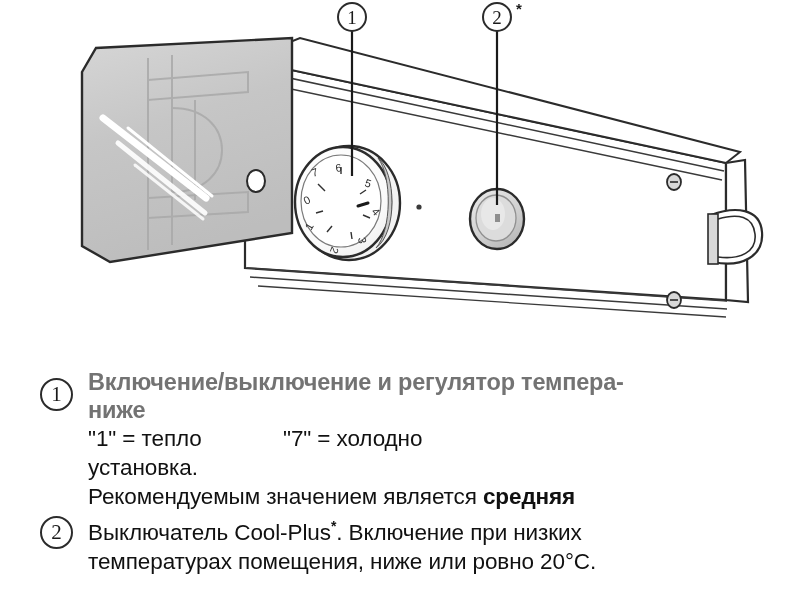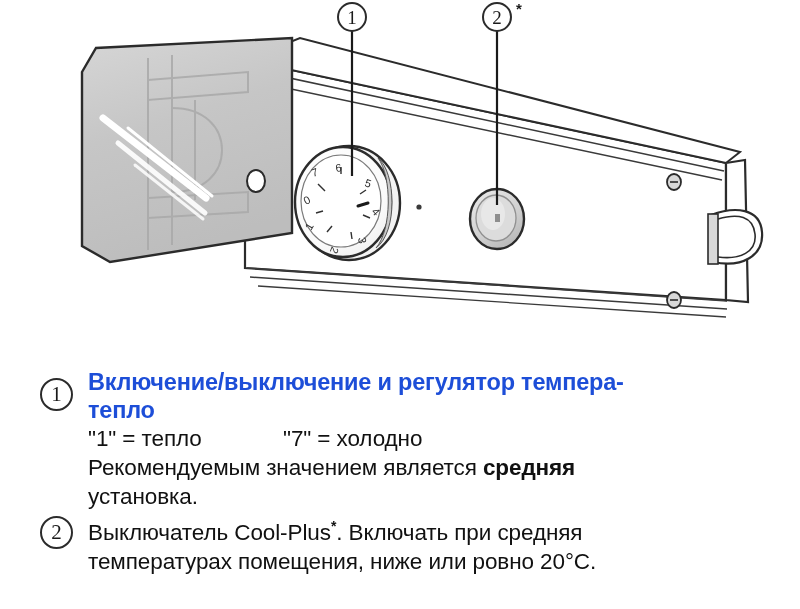--- a/index.html
+++ b/index.html
@@ -35,21 +35,21 @@
   .legend-num{
     position:absolute;left:40px;width:33px;height:33px;border-radius:50%;
     border:2px solid #2b2b2b;background:#fff;
     display:flex;align-items:center;justify-content:center;
     font-size:21px;font-family:"Liberation Serif",serif;color:#1a1a1a;
     box-sizing:border-box;
   }
   .legend-text{margin-left:88px;}
   .l-bold{
     font-weight:bold;font-size:23.5px;line-height:28px;
-    letter-spacing:-0.2px;color:#1d4ed8;
+    letter-spacing:-0.2px;color:#737373;
   }
   .l-norm{
     font-weight:normal;font-size:22.5px;line-height:29px;
     letter-spacing:-0.1px;color:#111;
   }
   .l-norm b{font-weight:bold;}
   .kv-line{display:flex;}
   .kv-a{width:195px;flex:none;}
   .sup-star{font-size:14px;vertical-align:super;font-weight:bold;}
 </style>
@@ -190,36 +190,36 @@
     <div class="callout-badge" id="callout-2">2</div>
     <span class="callout-star">*</span>
   </div>
 
   <div id="legend">
 
     <div class="legend-row" style="min-height:150px;">
       <div class="legend-num" style="top:10px;">1</div>
       <div class="legend-text">
         <div class="l-bold">Включение/выключение и регулятор темпера-</div>
-        <div class="l-bold">тепло</div>
+        <div class="l-bold">ниже</div>
         <div class="l-norm kv-line">
           <span class="kv-a">"1" = тепло</span>
           <span>"7" = холодно</span>
         </div>
+        <div class="l-norm">установка.</div>
         <div class="l-norm">
           <span>Рекомендуемым значением является </span><b>средняя</b>
         </div>
-        <div class="l-norm">установка.</div>
       </div>
     </div>
 
     <div class="legend-row" style="margin-top:-6px;">
       <div class="legend-num" style="top:4px;">2</div>
       <div class="legend-text">
         <div class="l-norm">
-          <span>Выключатель Cool-Plus</span><span class="sup-star">*</span><span>. Включать при средняя</span>
+          <span>Выключатель Cool-Plus</span><span class="sup-star">*</span><span>. Включение при низких</span>
         </div>
         <div class="l-norm">температурах  помещения, ниже или ровно 20°C.</div>
       </div>
     </div>
 
   </div>
 </div>
 
 </body></html>

